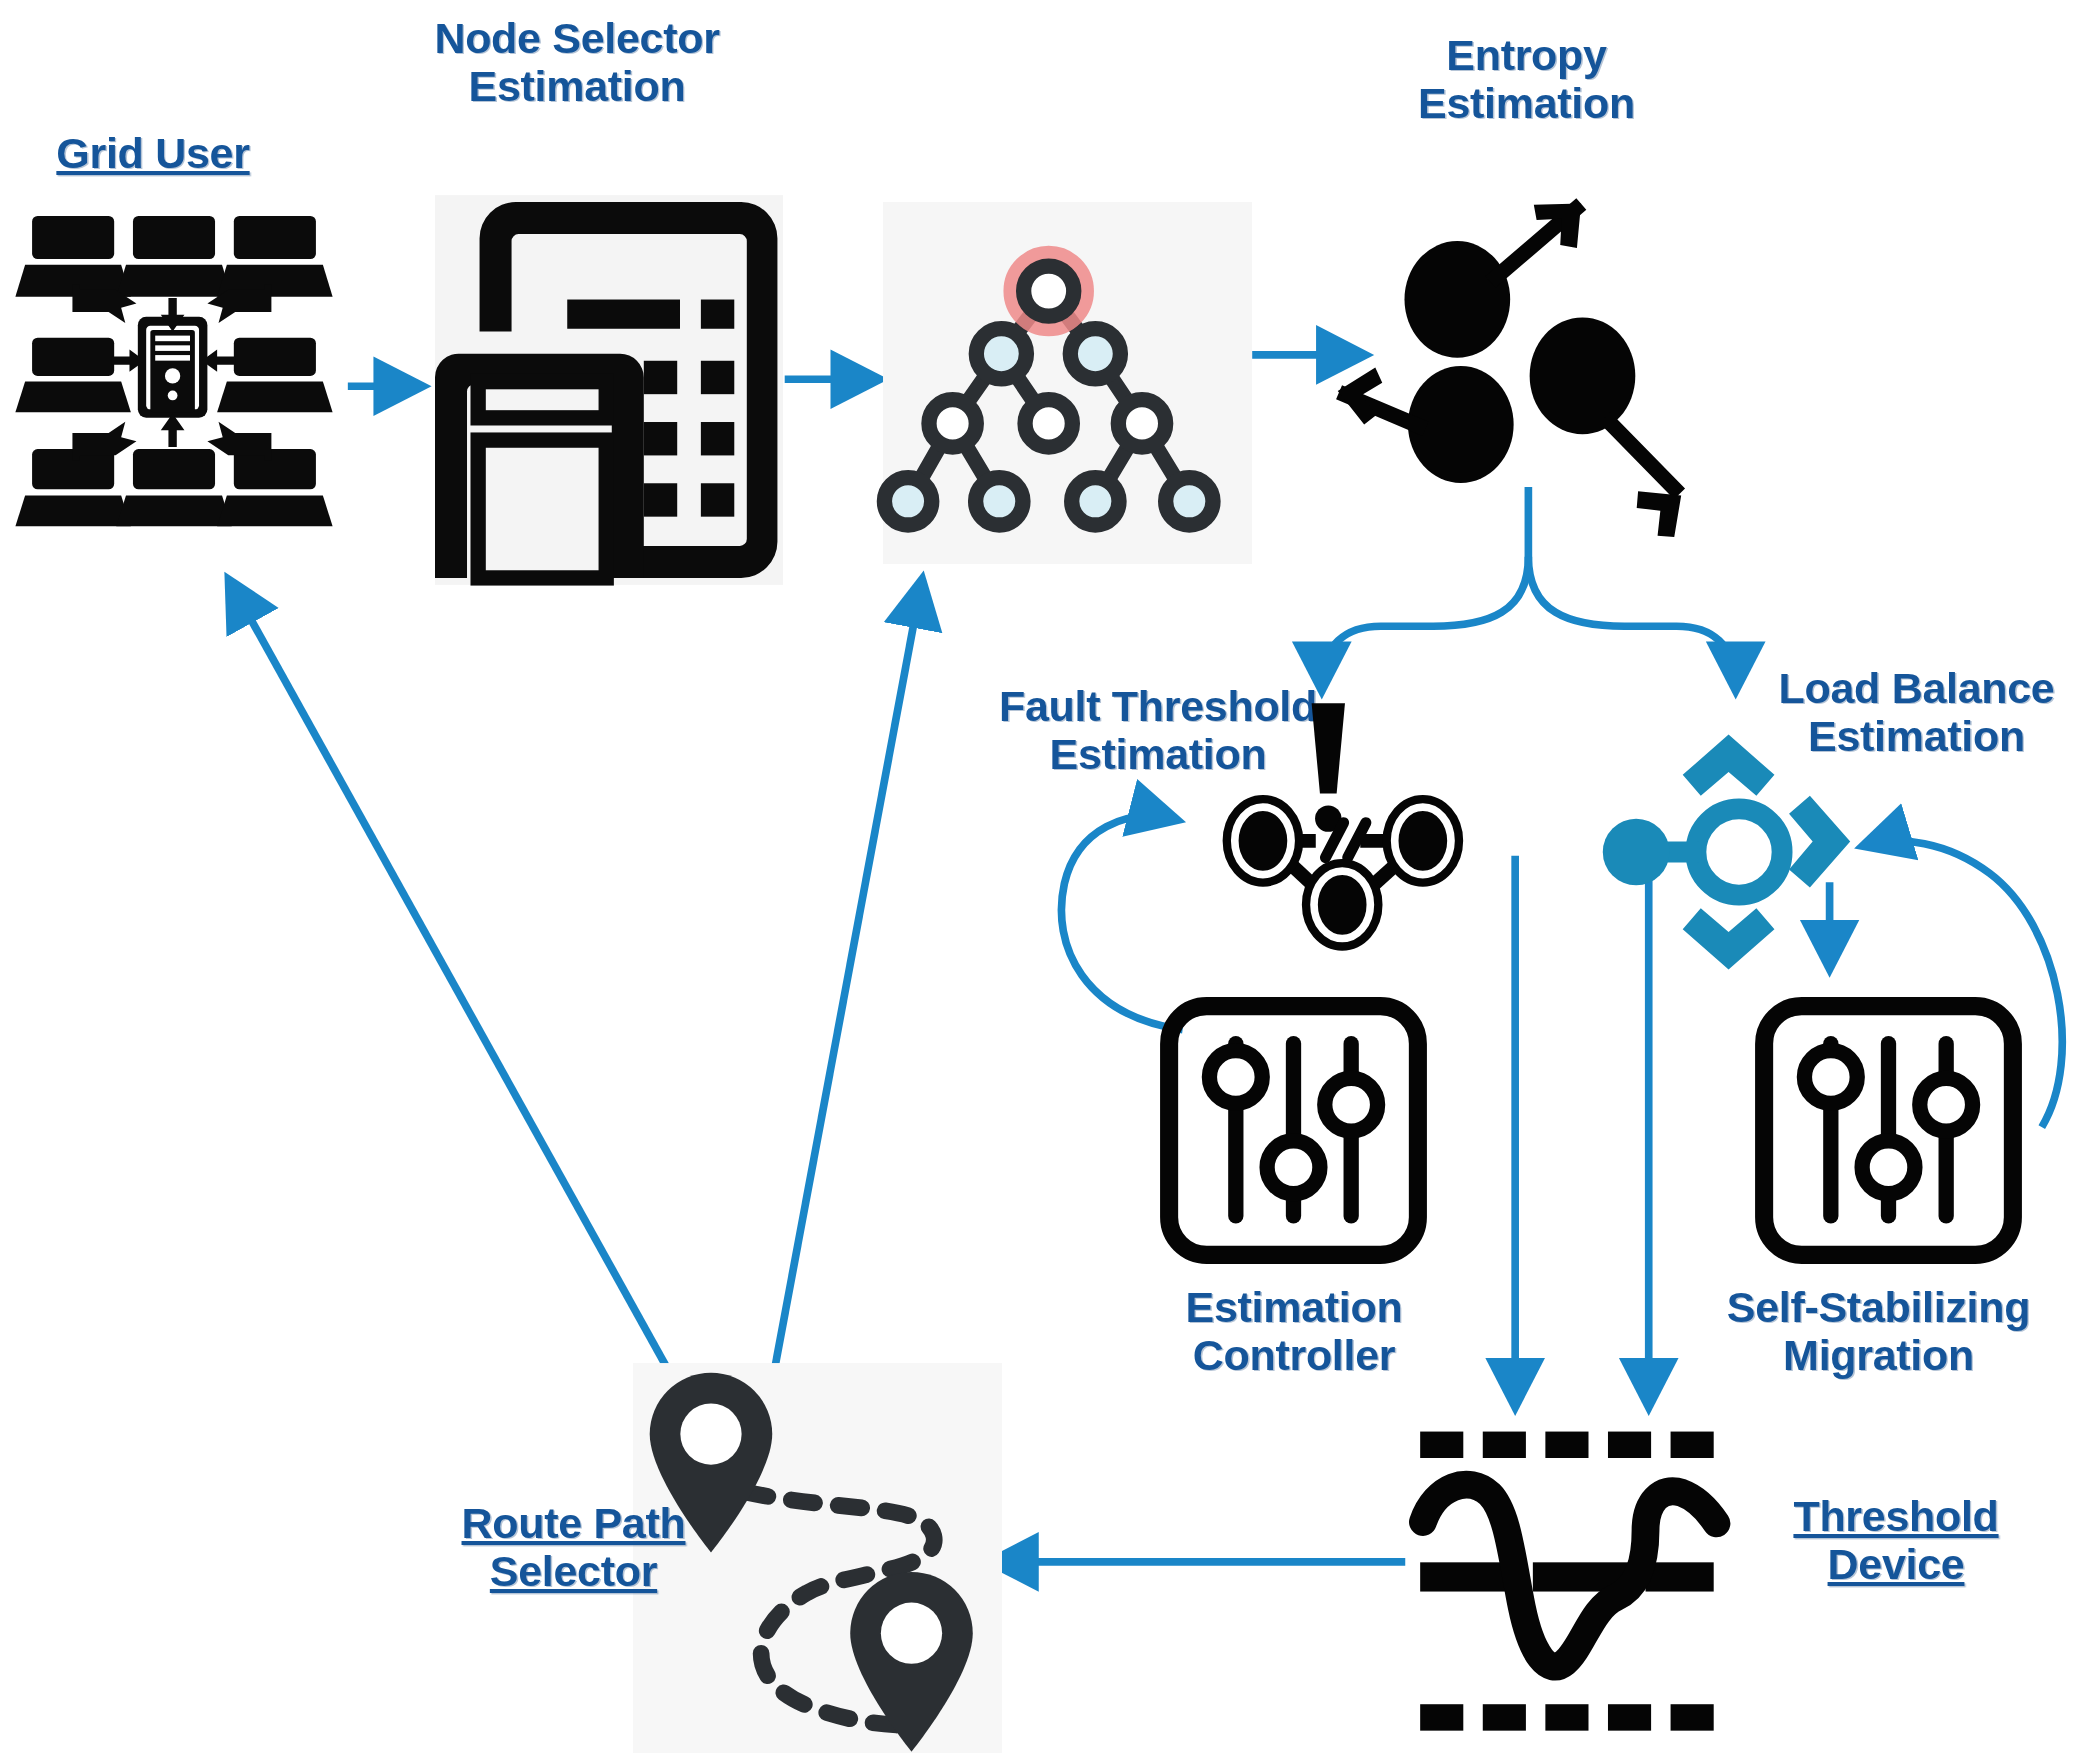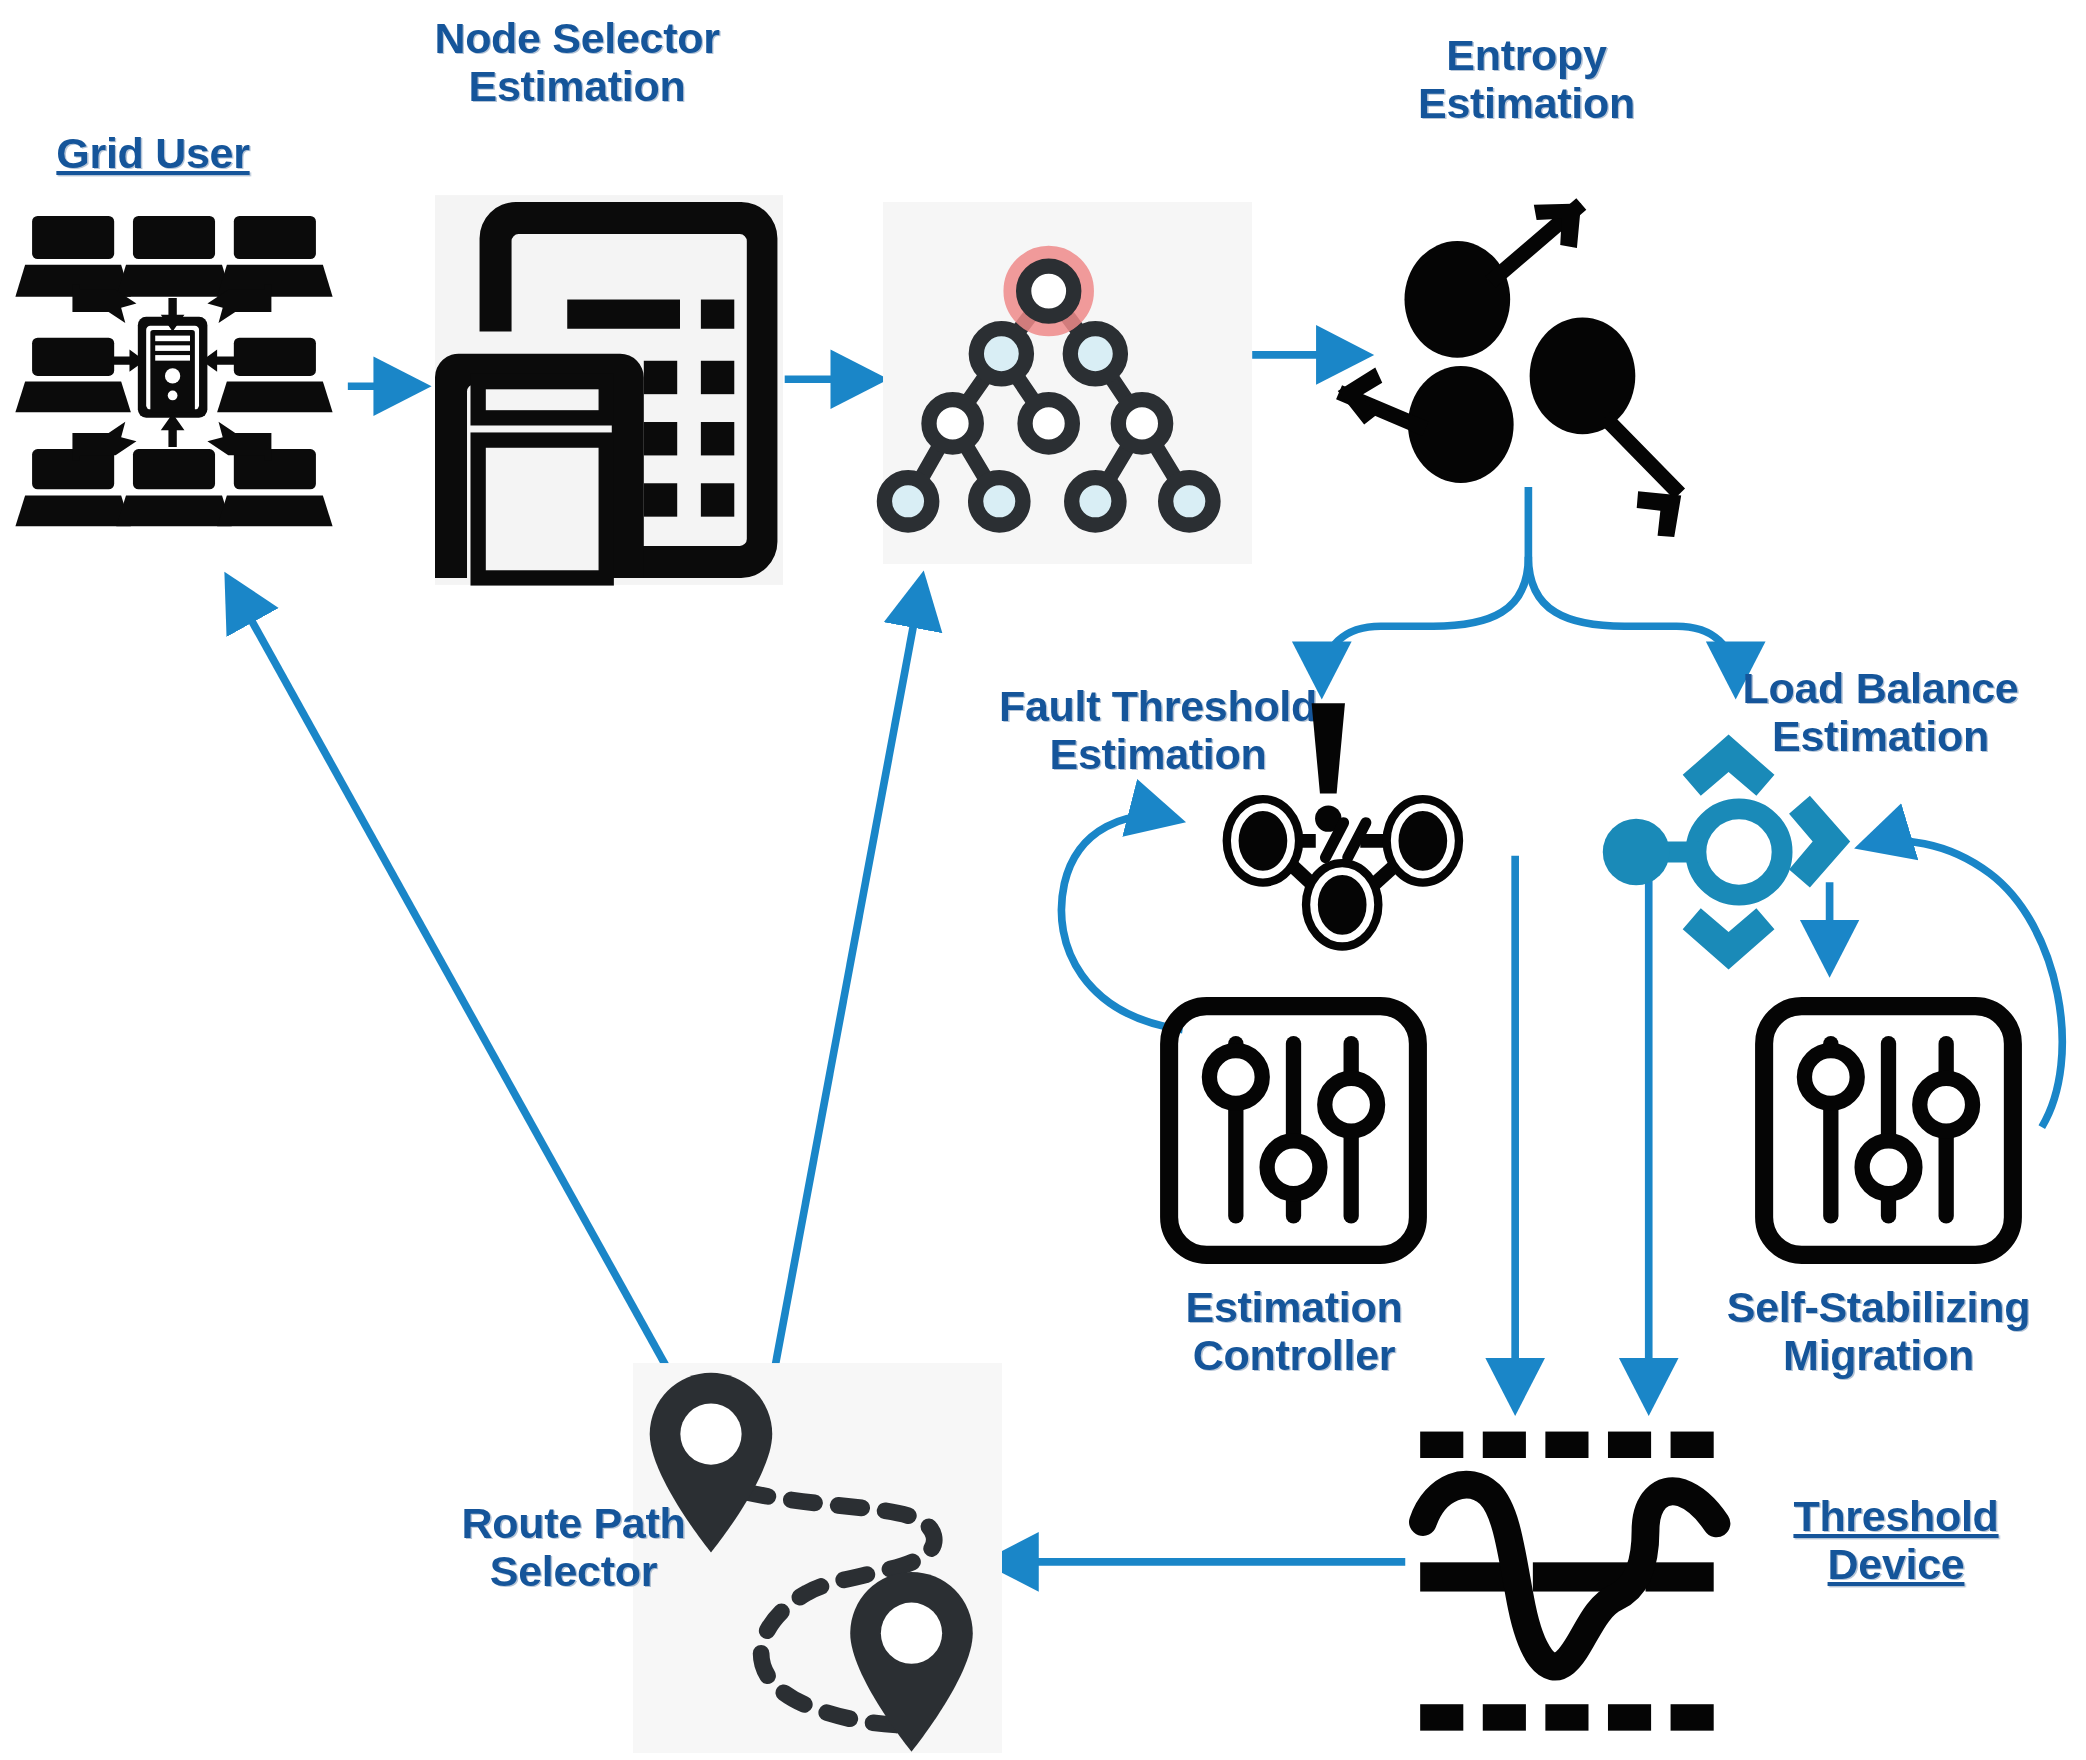--- a/index.html
+++ b/index.html
@@ -245,21 +245,21 @@
         <ellipse cx="56" cy="208" rx="42" ry="50" fill="#050505" stroke="#fff" stroke-width="14"></ellipse>
         <ellipse cx="56" cy="208" rx="52" ry="60" fill="none" stroke="#050505" stroke-width="12"></ellipse>
         <ellipse cx="286" cy="208" rx="42" ry="50" fill="#050505" stroke="#fff" stroke-width="14"></ellipse>
         <ellipse cx="286" cy="208" rx="52" ry="60" fill="none" stroke="#050505" stroke-width="12"></ellipse>
         <ellipse cx="170" cy="300" rx="42" ry="50" fill="#050505" stroke="#fff" stroke-width="14"></ellipse>
         <ellipse cx="170" cy="300" rx="52" ry="60" fill="none" stroke="#050505" stroke-width="12"></ellipse>
       </g>
     </svg>
   </div>
 
-  <div class="lbl" style="left:1717px;top:664px;width:327px;">Load Balance
+  <div class="lbl" style="left:1753px;top:664px;width:327px;">Load Balance
 Estimation</div>
   <div class="node" style="left:1600px;top:737px;">
     <svg width="278" height="230" viewBox="0 0 400 330">
       <g fill="#1a8ab8">
 
         <circle cx="200" cy="165" r="62" fill="none" stroke="#1a8ab8" stroke-width="30"></circle>
 
         <rect x="80" y="150" width="66" height="30" rx="6"></rect>
         <circle cx="52" cy="165" r="48"></circle>
 
@@ -318,21 +318,21 @@
         <path d="M112,14 a88,88 0 0 1 88,88 c0,62 -88,170 -88,170 c0,0 -88,-108 -88,-170 a88,88 0 0 1 88,-88 z"></path>
         <circle cx="112" cy="102" r="44" fill="#ffffff"></circle>
       </g>
 
       <g fill="#2b2f33">
         <path d="M400,300 a88,88 0 0 1 88,88 c0,62 -88,170 -88,170 c0,0 -88,-108 -88,-170 a88,88 0 0 1 88,-88 z"></path>
         <circle cx="400" cy="388" r="44" fill="#ffffff"></circle>
       </g>
     </svg>
   </div>
-  <div class="lbl" style="left:410px;top:1499px;width:327px;">Route Path
+  <div class="lbl" style="left:410px;top:1499px;width:327px;text-decoration:underline;">Route Path
 Selector</div>
 
   <div class="node" style="left:1416px;top:1426px;">
     <svg width="313" height="313" viewBox="0 0 450 450">
       <g fill="#050505">
 
         <rect x="6" y="8" width="62" height="38"></rect>
         <rect x="96" y="8" width="62" height="38"></rect>
         <rect x="186" y="8" width="62" height="38"></rect>
         <rect x="276" y="8" width="62" height="38"></rect>

